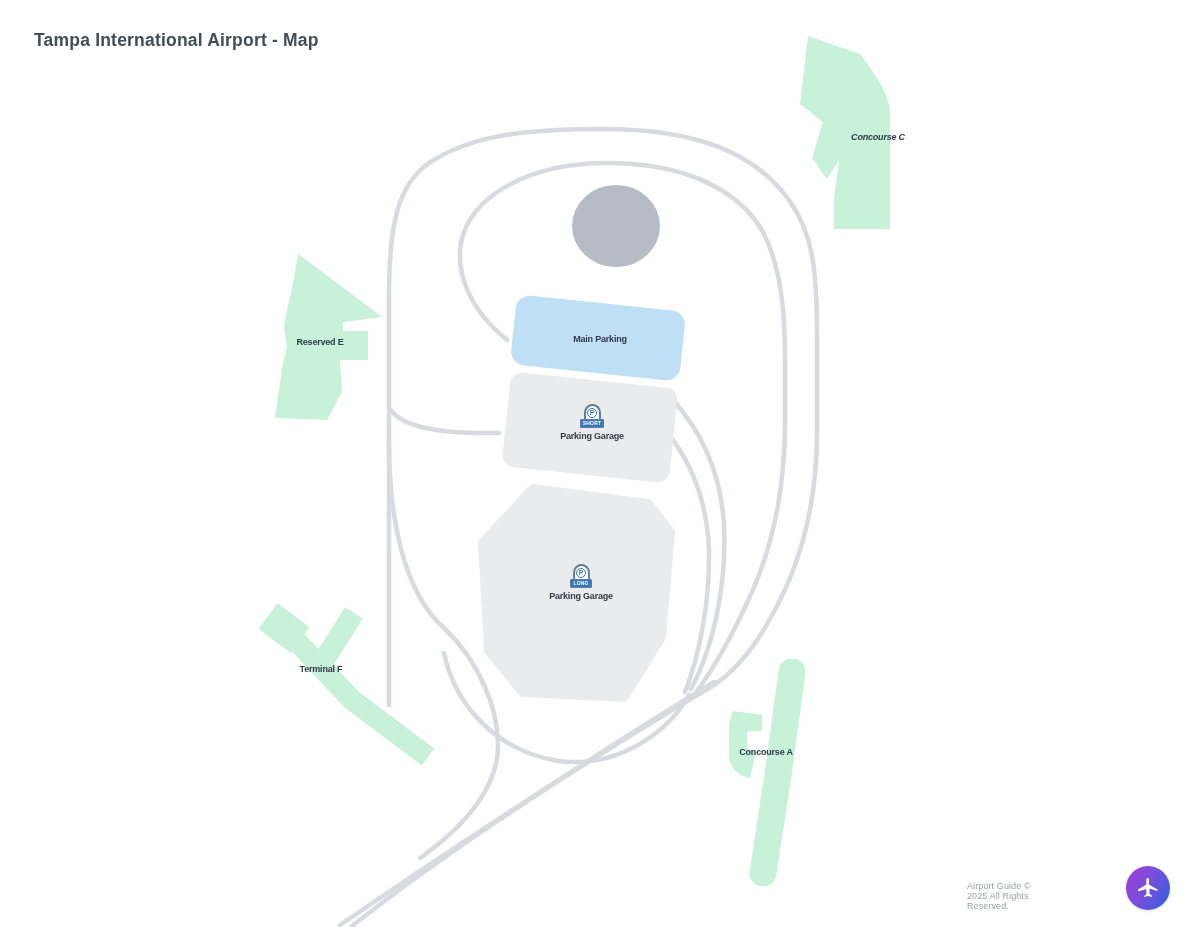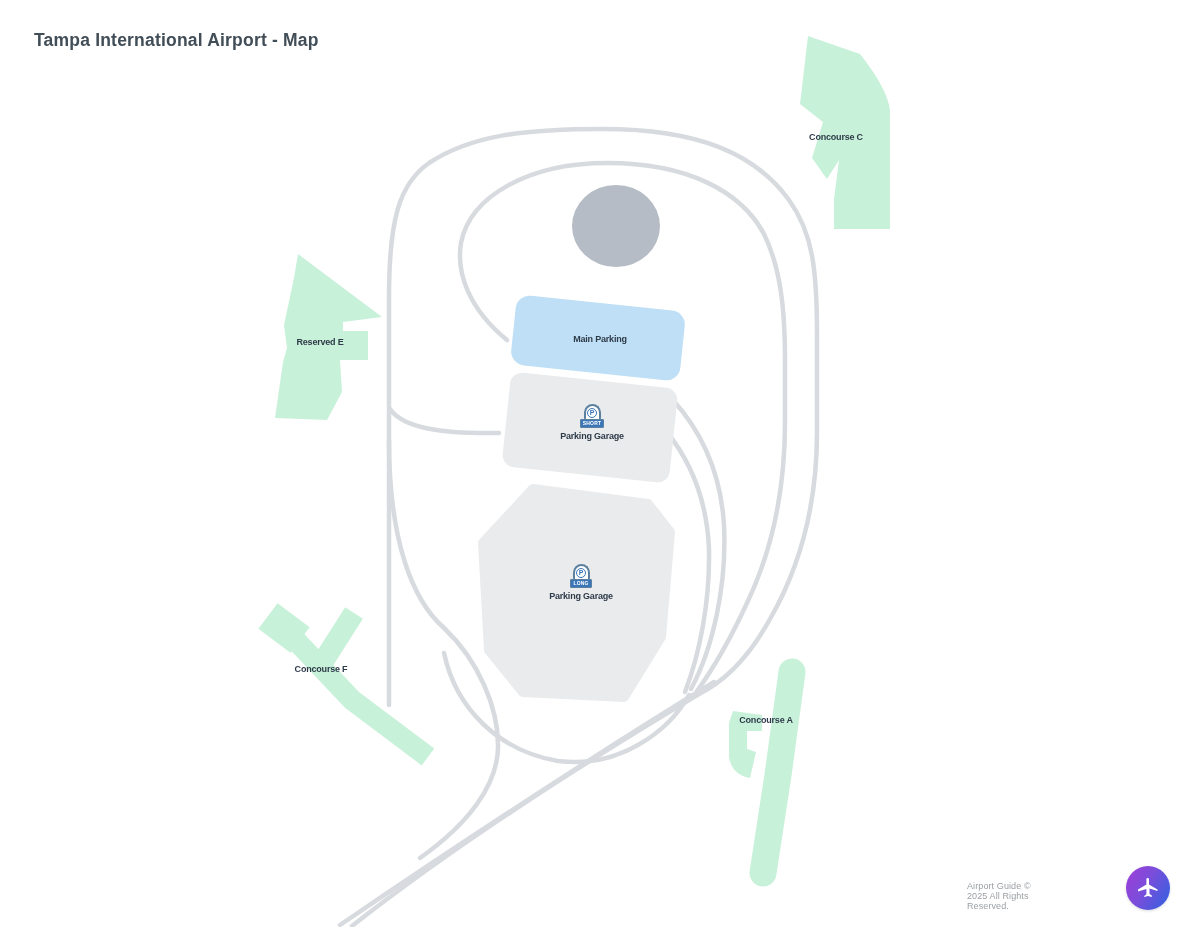--- a/index.html
+++ b/index.html
@@ -153,24 +153,24 @@
     <rect x="513" y="303" width="170" height="70" rx="14" transform="rotate(6 598 338)" fill="#bedff5"></rect>
 
     <g fill="#e9ebed">
       <rect x="506" y="380" width="168" height="95" rx="12" transform="rotate(6 590 427)"></rect>
       <path stroke-width="10" stroke-linejoin="round" d="M533,489 L648,504 L670,532 L661,637 L624,697 L523,692 L489,650 L483,543 Z" stroke="#e9ebed"></path>
     </g>
   </svg>
 
   <div class="page-title">Tampa International Airport - Map</div>
 
-  <div class="map-label" style="left:836px; top:137px;">Concourse C</div>
+  <div class="map-label" style="left:878px; top:137px;font-style:italic;">Concourse C</div>
   <div class="map-label" style="left:320px; top:342px;">Reserved E</div>
-  <div class="map-label" style="left:321px; top:669px;">Concourse F</div>
-  <div class="map-label" style="left:766px; top:720px;">Concourse A</div>
+  <div class="map-label" style="left:321px; top:669px;">Terminal F</div>
+  <div class="map-label" style="left:766px; top:752px;">Concourse A</div>
 
   <div class="map-label" style="left:600px; top:339px;">Main Parking</div>
 
   <div class="p-marker" style="left:592px; top:404px;">
     <div class="p-arch">
       <div class="p-circle">P</div>
     </div>
     <div class="p-banner">SHORT</div>
   </div>
   <div class="map-label" style="left:592px; top:436px;">Parking Garage</div>

